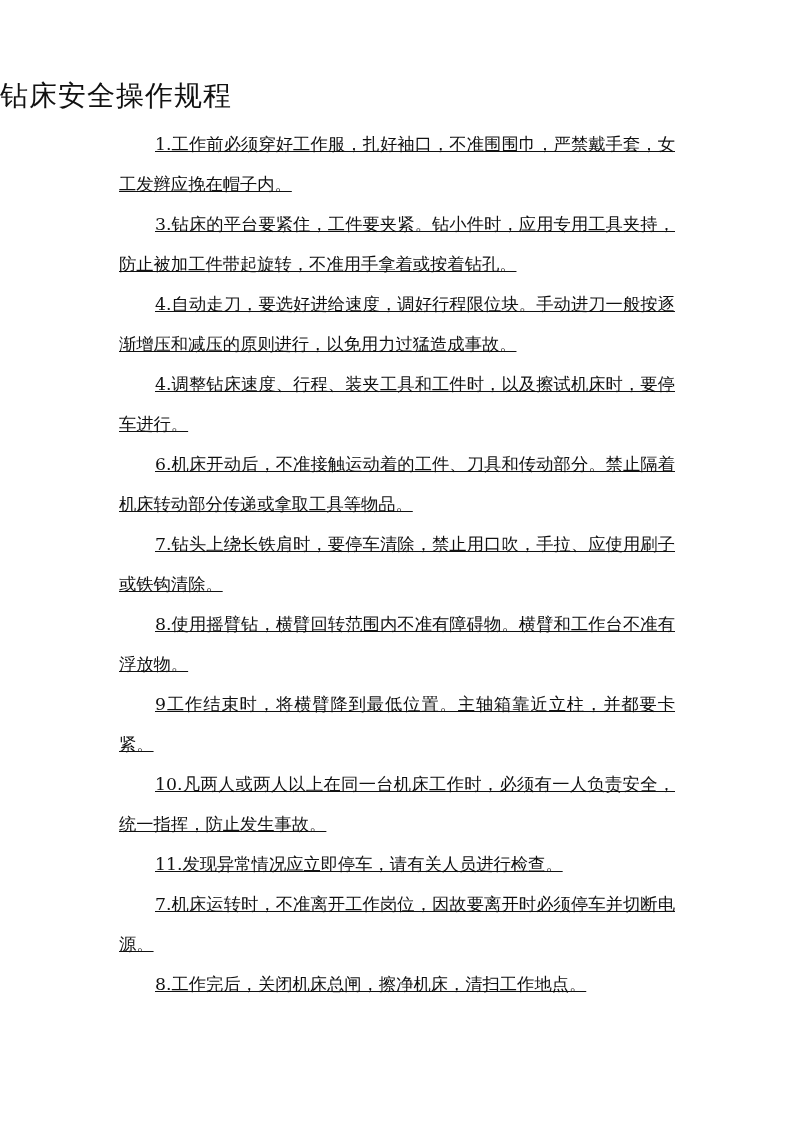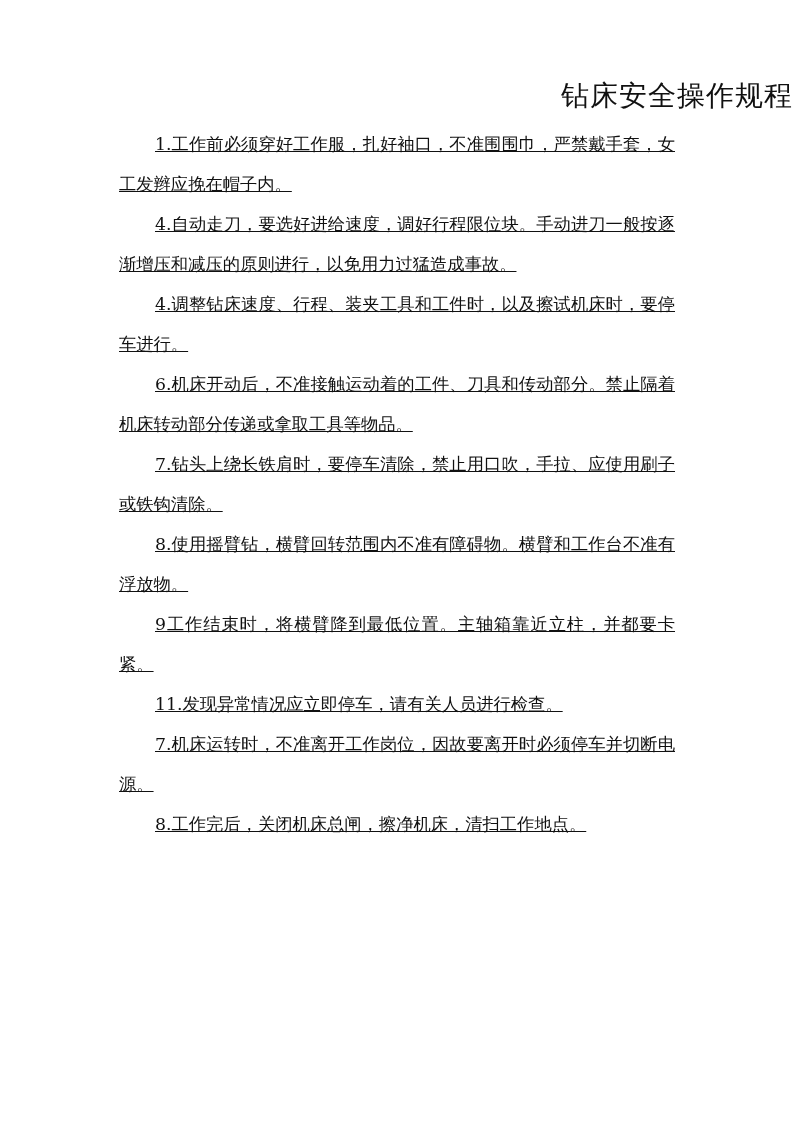--- a/index.html
+++ b/index.html
@@ -2,40 +2,42 @@
 <html><head>
 <meta charset="utf-8">
 <style>
   html, body { margin: 0; padding: 0; background: #ffffff; }
   body { width: 793px; height: 1122px; position: relative; overflow: hidden; }
   .page {
     position: absolute; left: 0; top: 0; width: 793px; height: 1122px; background: #fff;
     font-family: "DejaVu Serif", "Liberation Serif", serif; color: #111;
   }
   .title {
-    position: absolute; top: 76px; left: 0; width: 793px; text-align: right;
+    position: absolute; top: 76px; left: 0; width: 793px; text-align: left;
     font-family: "DejaVu Sans", "Liberation Sans", sans-serif;
     font-size: 28px; letter-spacing: 1px; color: #111; line-height: 40px;
   }
   .body {
     position: absolute; left: 119px; top: 124px; width: 556px;
     font-size: 17.3px; line-height: 40px; text-align: justify; text-decoration: underline;
   }
   .para { margin: 0; text-indent: 36px; }
 </style>
 </head>
 <body>
 
 <div class="page">
   <div class="title">钻床安全操作规程</div>
   <div class="body">
     <p class="para">1.工作前必须穿好工作服，扎好袖口，不准围围巾，严禁戴手套，女工发辫应挽在帽子内。</p>
+    <p class="para">3.钻床的平台要紧住，工件要夹紧。钻小件时，应用专用工具夹持，防止被加工件带起旋转，不准用手拿着或按着钻孔。</p>
     <p class="para">4.自动走刀，要选好进给速度，调好行程限位块。手动进刀一般按逐渐增压和减压的原则进行，以免用力过猛造成事故。</p>
     <p class="para">4.调整钻床速度、行程、装夹工具和工件时，以及擦试机床时，要停车进行。</p>
     <p class="para">6.机床开动后，不准接触运动着的工件、刀具和传动部分。禁止隔着机床转动部分传递或拿取工具等物品。</p>
     <p class="para">7.钻头上绕长铁肩时，要停车清除，禁止用口吹，手拉、应使用刷子或铁钩清除。</p>
     <p class="para">8.使用摇臂钻，横臂回转范围内不准有障碍物。横臂和工作台不准有浮放物。</p>
     <p class="para">9工作结束时，将横臂降到最低位置。主轴箱靠近立柱，并都要卡紧。</p>
+    <p class="para">10.凡两人或两人以上在同一台机床工作时，必须有一人负责安全，统一指挥，防止发生事故。</p>
     <p class="para">11.发现异常情况应立即停车，请有关人员进行检查。</p>
     <p class="para">7.机床运转时，不准离开工作岗位，因故要离开时必须停车并切断电源。</p>
     <p class="para">8.工作完后，关闭机床总闸，擦净机床，清扫工作地点。</p>
   </div>
 </div>
 
 </body></html>

